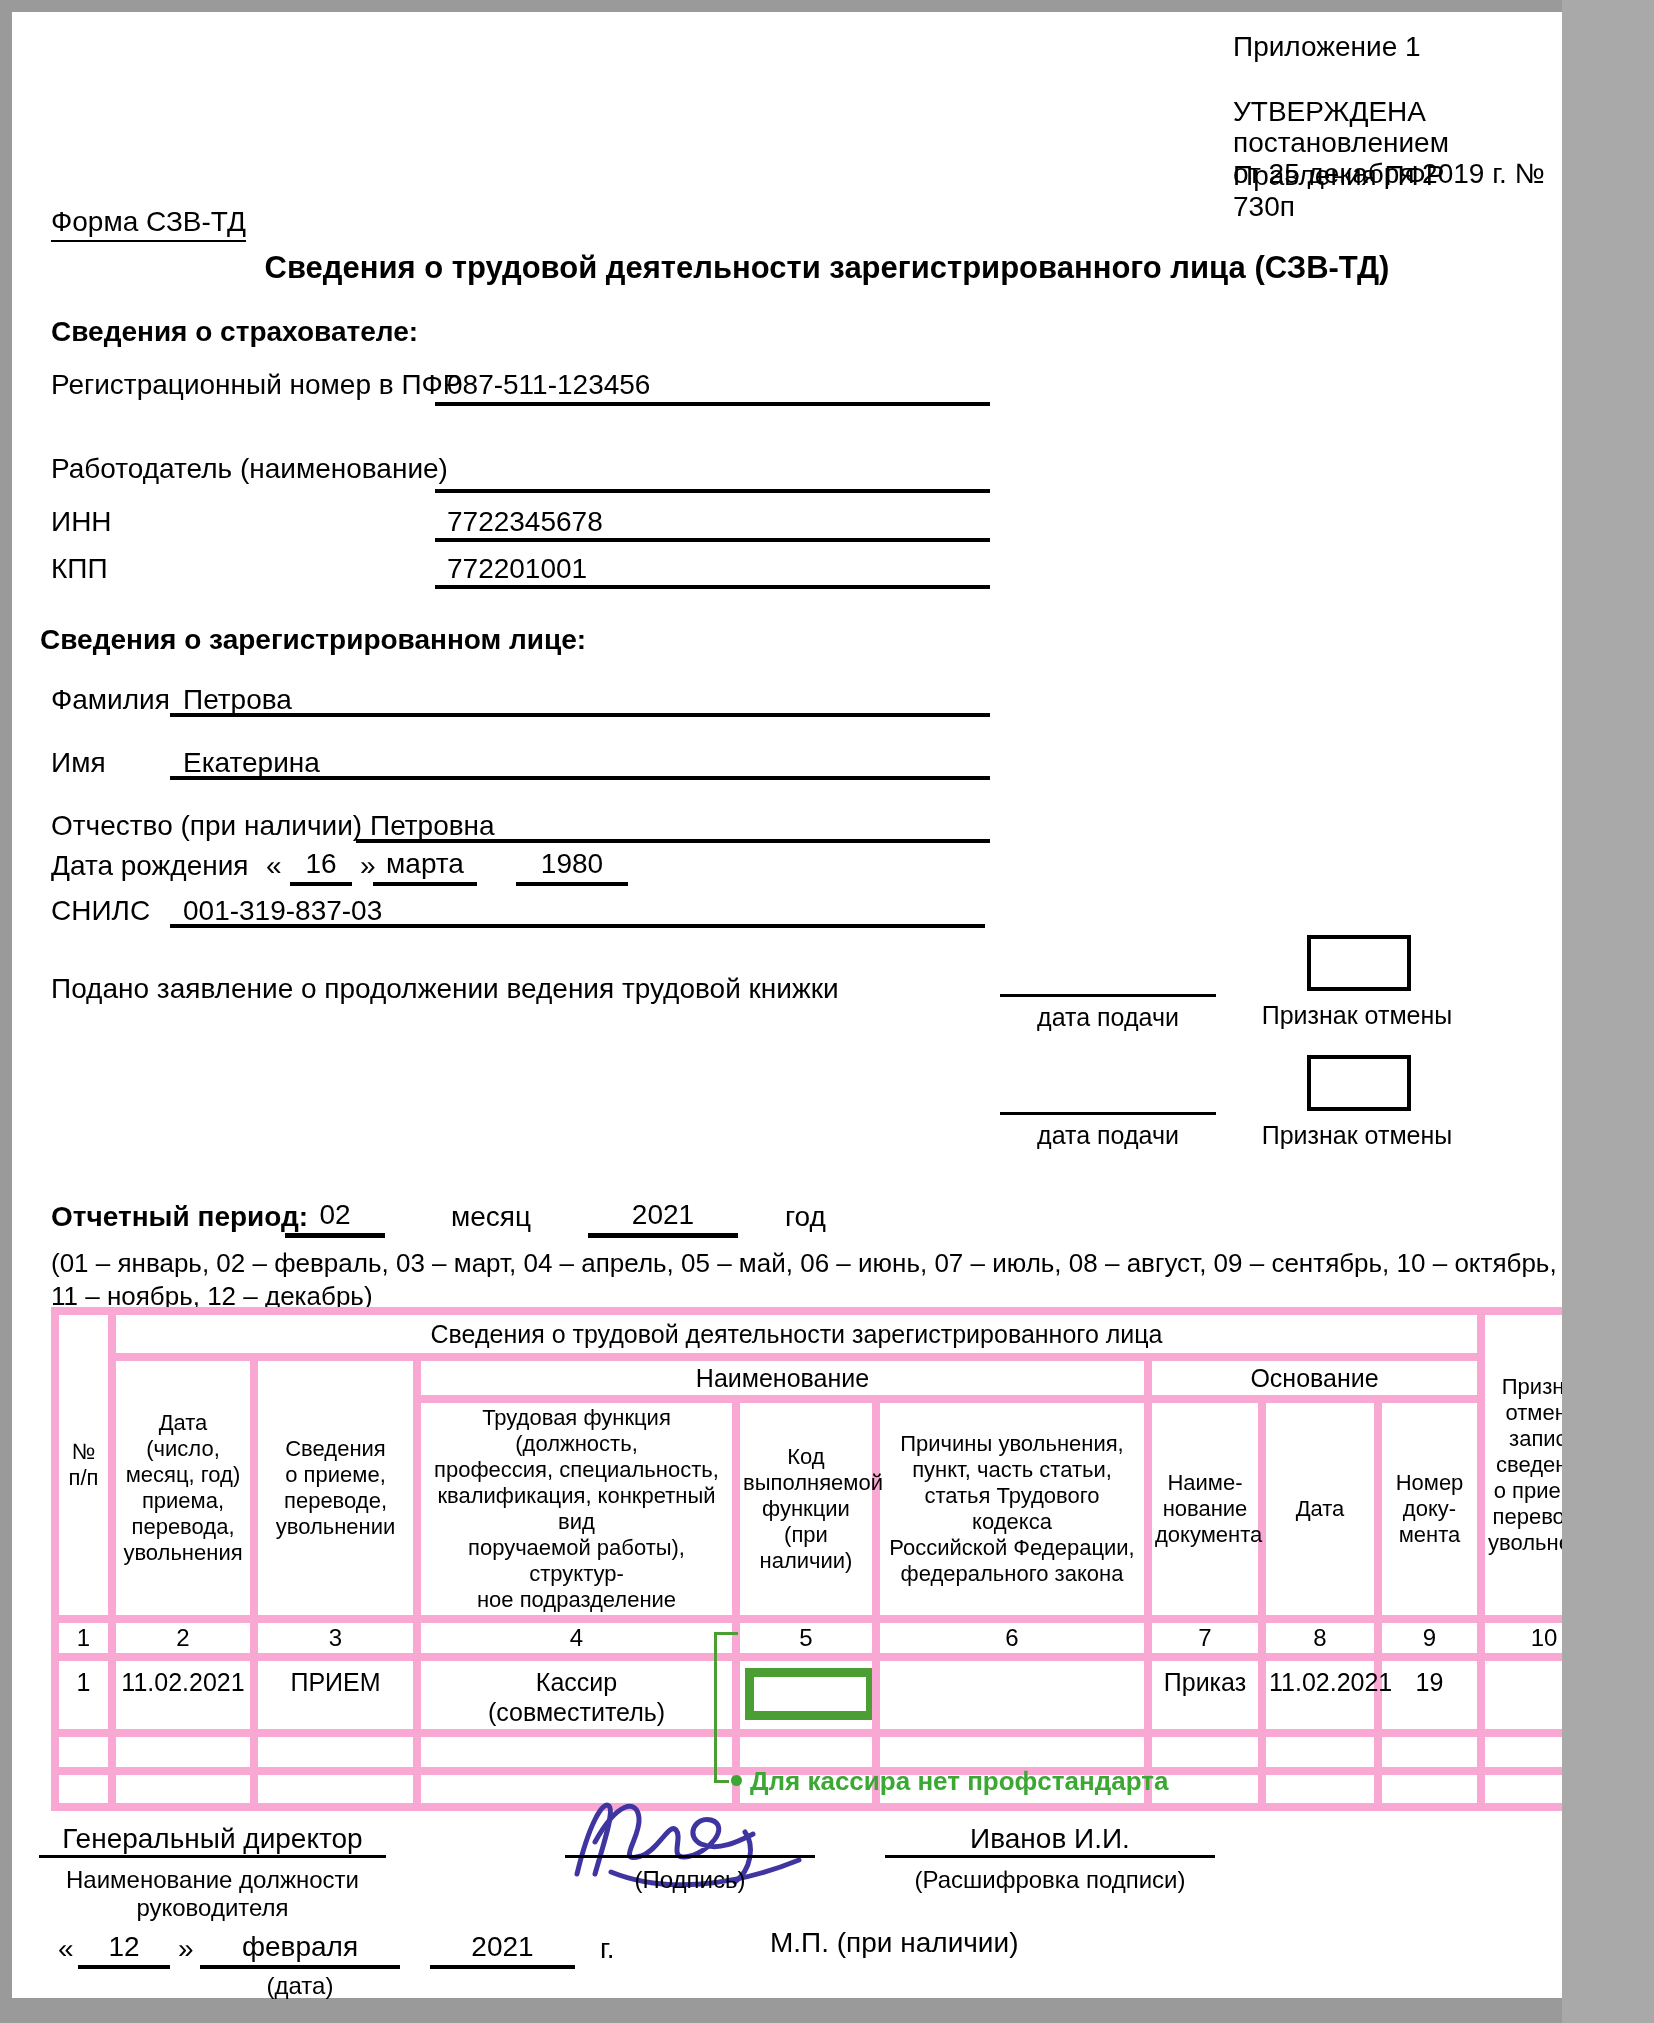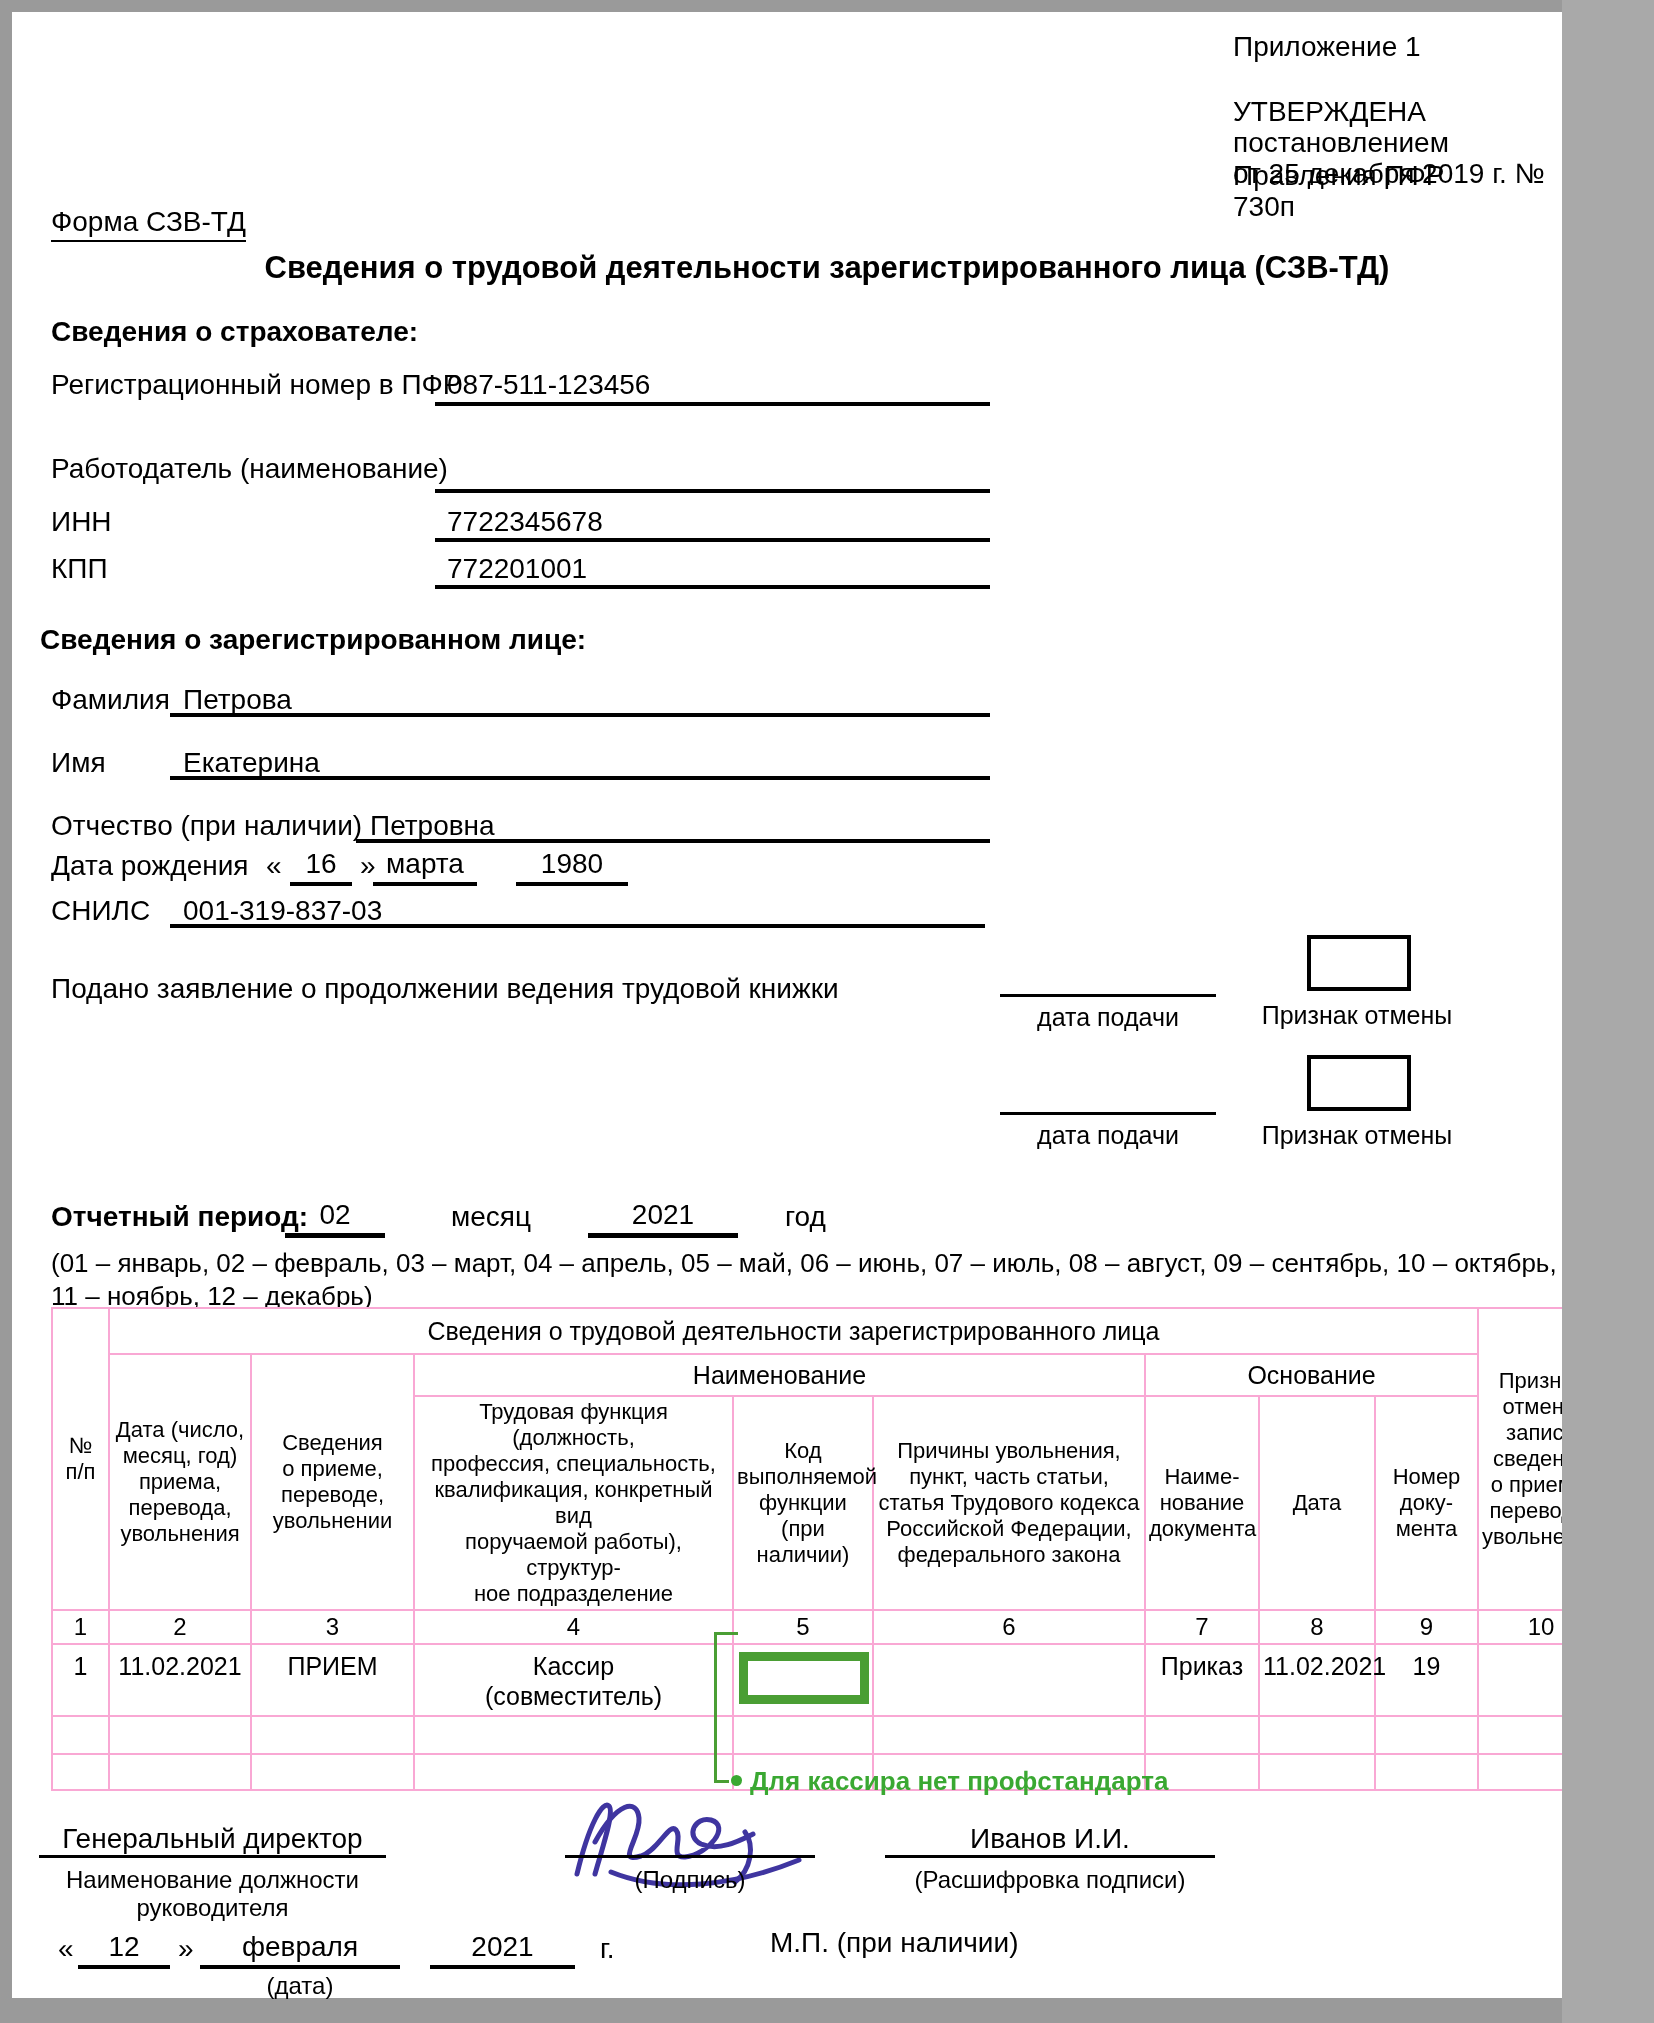--- a/index.html
+++ b/index.html
@@ -19,21 +19,21 @@
   .t24{font-size:24px;line-height:28px;}
   .b{font-weight:bold;}
   .ctr{text-align:center;}
   .pre{white-space:pre-line;}
   .uline{position:absolute;height:0;border-bottom:4px solid #000;}
   .fieldbox{position:absolute;text-align:center;border-bottom:4px solid #000;padding-bottom:2px;}
   .cbx{position:absolute;width:96px;height:48px;border:4px solid #000;background:#fff;}
   .formcode{border-bottom:2px solid #000;padding-bottom:3px;}
   table.main{position:absolute;left:51px;top:1307px;width:1552px;border-collapse:collapse;
              table-layout:fixed;background:#fff;}
-  table.main td{border:2px solid #f9a8d4;text-align:center;vertical-align:middle;
+  table.main td{border:8px solid #f9a8d4;text-align:center;vertical-align:middle;
                 padding:2px 3px;white-space:pre-line;font-size:22px;line-height:26px;}
   table.main td.grp{font-size:25px;line-height:29px;}
   table.main tr.nums td{font-size:24px;line-height:26px;}
   table.main tr.datarow td{font-size:25px;line-height:30px;vertical-align:top;padding-top:6px;}
   .codebox{width:112px;height:34px;border:9px solid var(--green-box);margin:1px auto 0 2px;background:#fff;}
   .gstub{position:absolute;height:0;border-top:3px solid var(--green-box);}
   .gelbow{position:absolute;border-left:3px solid var(--green-box);border-bottom:3px solid var(--green-box);}
   .gdot{position:absolute;width:11px;height:11px;border-radius:50%;background:var(--green-text);}
   .gnote{position:absolute;font-size:26px;font-weight:bold;color:var(--green-text);}
   .sig-svg{position:absolute;}

